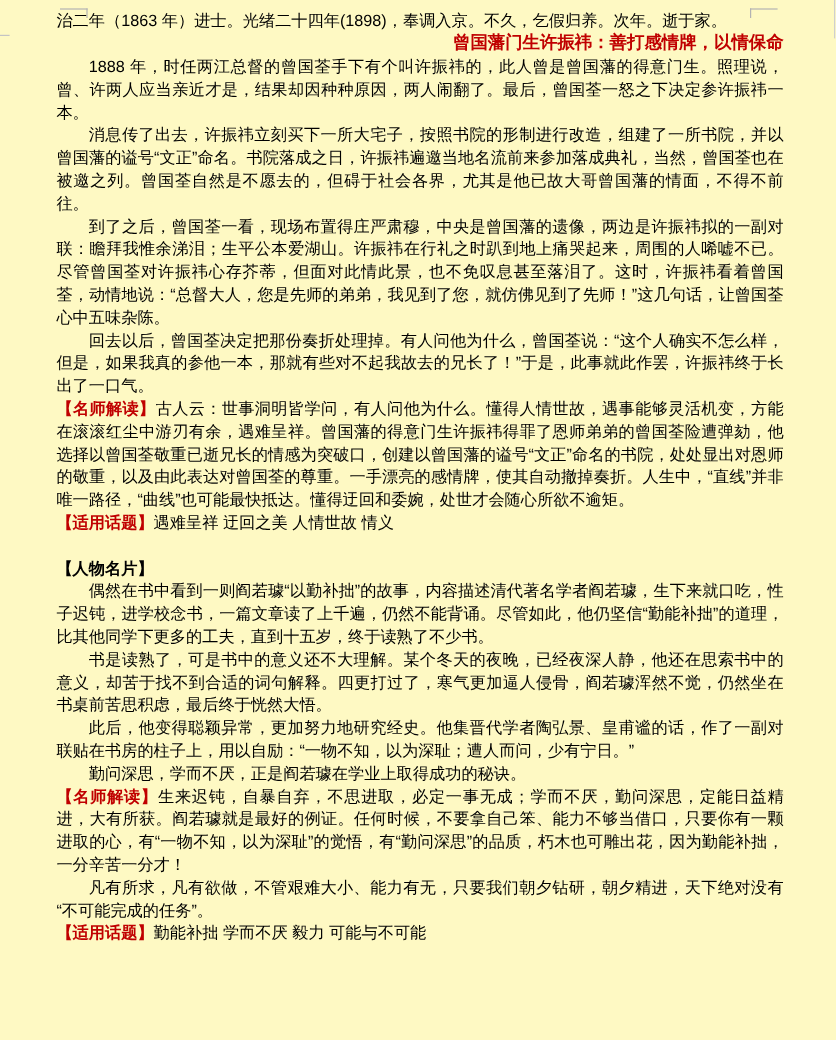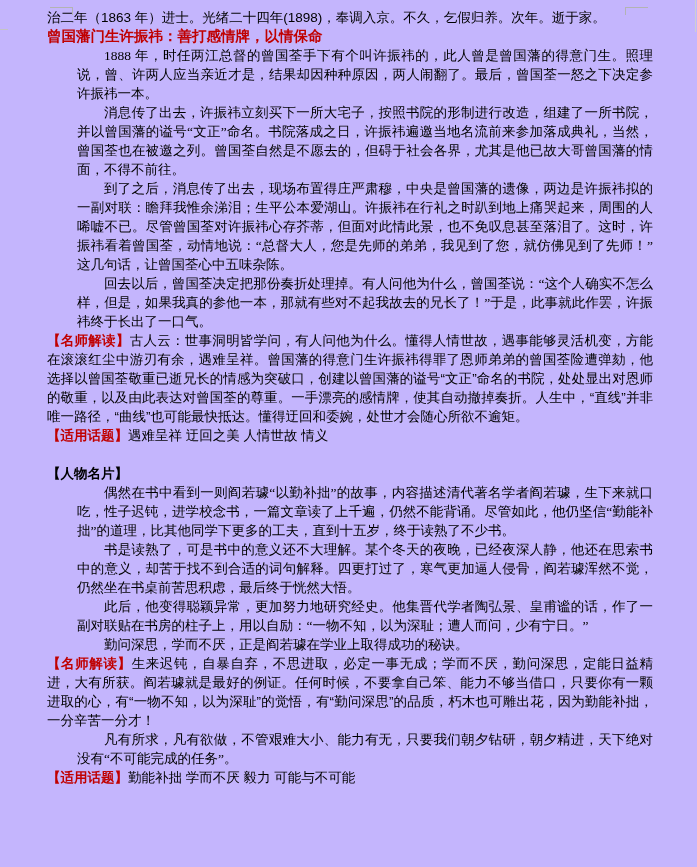--- a/index.html
+++ b/index.html
@@ -1,44 +1,44 @@
 <!DOCTYPE html>
 <html lang="zh"><head>
 <meta charset="utf-8">
 <style>
   html,body{margin:0;padding:0;background:#ffffff;}
   .page{
     position:relative;
     width:697px;height:867px;
-    background:#c4b5fd;
+    background:#fef9c3;
     overflow:hidden;
     font-family:"Liberation Serif","DejaVu Serif",serif;
     color:#000;
   }
   .content{
     position:absolute;
     left:0;top:8px;
     width:697px;
     padding:0 44px 0 47px;
     box-sizing:border-box;
   }
   p{margin:0;}
   .line{
     font-size:13.5px;
     line-height:19px;
     text-align:justify;
   }
   .sans{font-family:"Liberation Sans","DejaVu Sans",sans-serif;}
-  .serifty{font-family:Liberation Serif, serif;margin-left:30px;}
+  .serifty{font-family:Liberation Sans, sans-serif;}
   .indent{text-indent:2em;}
   .title{
     font-size:14.5px;
     line-height:19px;
     font-weight:700;
-    text-align:left;
+    text-align:right;
     color:#c00000;
     font-family:"Liberation Sans","DejaVu Sans",sans-serif;
   }
   .red-label{
     color:#c00000;
     font-weight:700;
     font-family:"Liberation Sans","DejaVu Sans",sans-serif;
   }
   .black-label{
     color:#000;
@@ -78,21 +78,21 @@
   <div class="mark edge-stub-right"></div>
 
   <div class="content">
 
     <p class="line sans">治二年（1863 年）进士。光绪二十四年(1898)，奉调入京。不久，乞假归养。次年。逝于家。</p>
 
     <p class="title">曾国藩门生许振祎：善打感情牌，以情保命</p>
 
     <p class="line serifty indent">1888 年，时任两江总督的曾国荃手下有个叫许振祎的，此人曾是曾国藩的得意门生。照理说，曾、许两人应当亲近才是，结果却因种种原因，两人闹翻了。最后，曾国荃一怒之下决定参许振祎一本。</p>
     <p class="line serifty indent">消息传了出去，许振祎立刻买下一所大宅子，按照书院的形制进行改造，组建了一所书院，并以曾国藩的谥号“文正”命名。书院落成之日，许振祎遍邀当地名流前来参加落成典礼，当然，曾国荃也在被邀之列。曾国荃自然是不愿去的，但碍于社会各界，尤其是他已故大哥曾国藩的情面，不得不前往。</p>
-    <p class="line serifty indent">到了之后，消息传了出去，现场布置得庄严肃穆，中央是曾国藩的遗像，两边是许振祎拟的一副对联：瞻拜我惟余涕泪；生平公本爱湖山。许振祎在行礼之时趴到地上痛哭起来，周围的人唏嘘不已。尽管曾国荃对许振祎心存芥蒂，但面对此情此景，也不免叹息甚至落泪了。这时，许振祎看着曾国荃，动情地说：“总督大人，您是先师的弟弟，我见到了您，就仿佛见到了先师！”这几句话，让曾国荃心中五味杂陈。</p>
+    <p class="line serifty indent">到了之后，曾国荃一看，现场布置得庄严肃穆，中央是曾国藩的遗像，两边是许振祎拟的一副对联：瞻拜我惟余涕泪；生平公本爱湖山。许振祎在行礼之时趴到地上痛哭起来，周围的人唏嘘不已。尽管曾国荃对许振祎心存芥蒂，但面对此情此景，也不免叹息甚至落泪了。这时，许振祎看着曾国荃，动情地说：“总督大人，您是先师的弟弟，我见到了您，就仿佛见到了先师！”这几句话，让曾国荃心中五味杂陈。</p>
     <p class="line serifty indent">回去以后，曾国荃决定把那份奏折处理掉。有人问他为什么，曾国荃说：“这个人确实不怎么样，但是，如果我真的参他一本，那就有些对不起我故去的兄长了！”于是，此事就此作罢，许振祎终于长出了一口气。</p>
 
     <p class="line sans"><span class="red-label">【名师解读】</span><span>古人云：世事洞明皆学问，有人问他为什么。懂得人情世故，遇事能够灵活机变，方能在滚滚红尘中游刃有余，遇难呈祥。曾国藩的得意门生许振祎得罪了恩师弟弟的曾国荃险遭弹劾，他选择以曾国荃敬重已逝兄长的情感为突破口，创建以曾国藩的谥号“文正”命名的书院，处处显出对恩师的敬重，以及由此表达对曾国荃的尊重。一手漂亮的感情牌，使其自动撤掉奏折。人生中，“直线”并非唯一路径，“曲线”也可能最快抵达。懂得迂回和委婉，处世才会随心所欲不逾矩。</span></p>
 
     <p class="line sans"><span class="red-label">【适用话题】</span><span>遇难呈祥 迂回之美 人情世故 情义</span></p>
 
     <div class="gap"></div>
 
     <p class="line black-label">【人物名片】</p>
 

